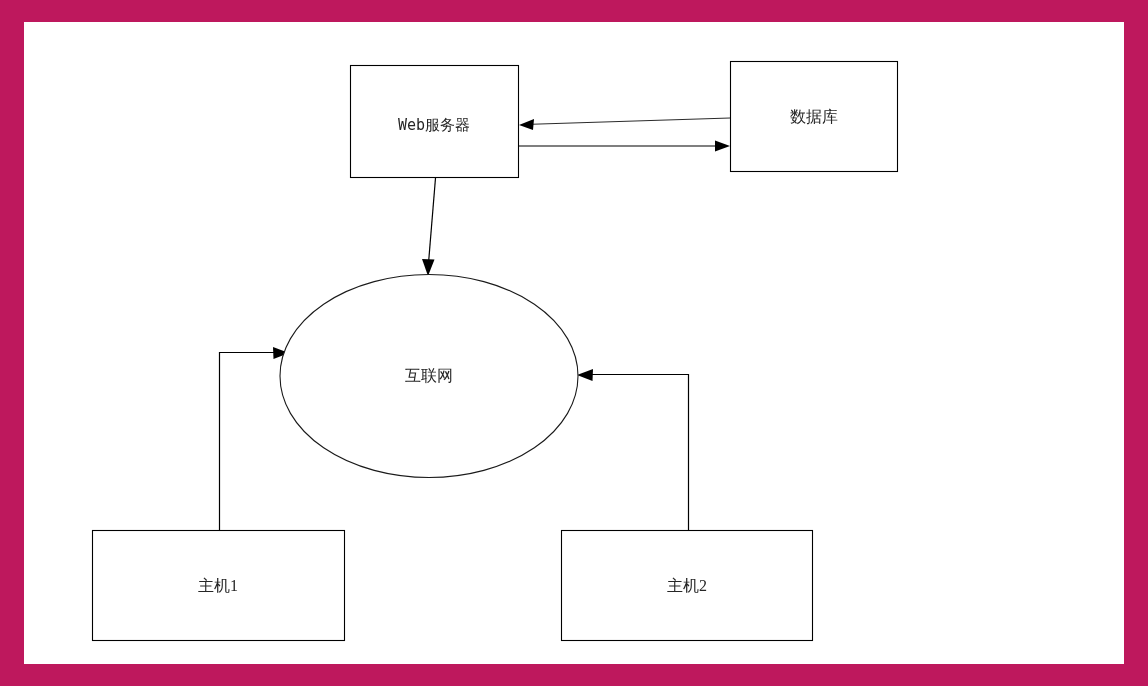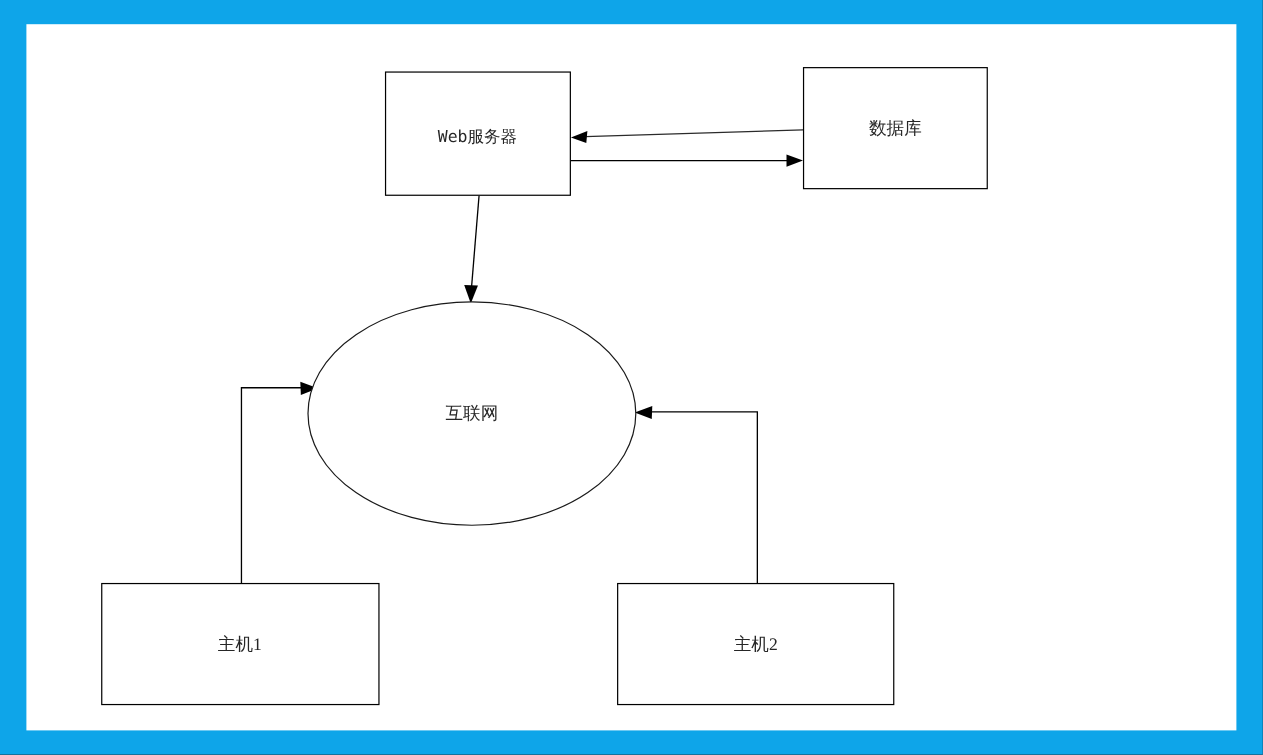--- a/index.html
+++ b/index.html
@@ -11,21 +11,21 @@
   body {
     width: 1148px;
     height: 686px;
     overflow: hidden;
     font-family: "Liberation Serif", "DejaVu Serif", serif;
   }
   #frame {
     position: relative;
     width: 1148px;
     height: 686px;
-    background: #0ea5e9;
+    background: #be185d;
   }
   #canvas {
     position: absolute;
     left: 24px;
     top: 22px;
     width: 1100px;
     height: 642px;
     background: #ffffff;
     overflow: hidden;
   }

